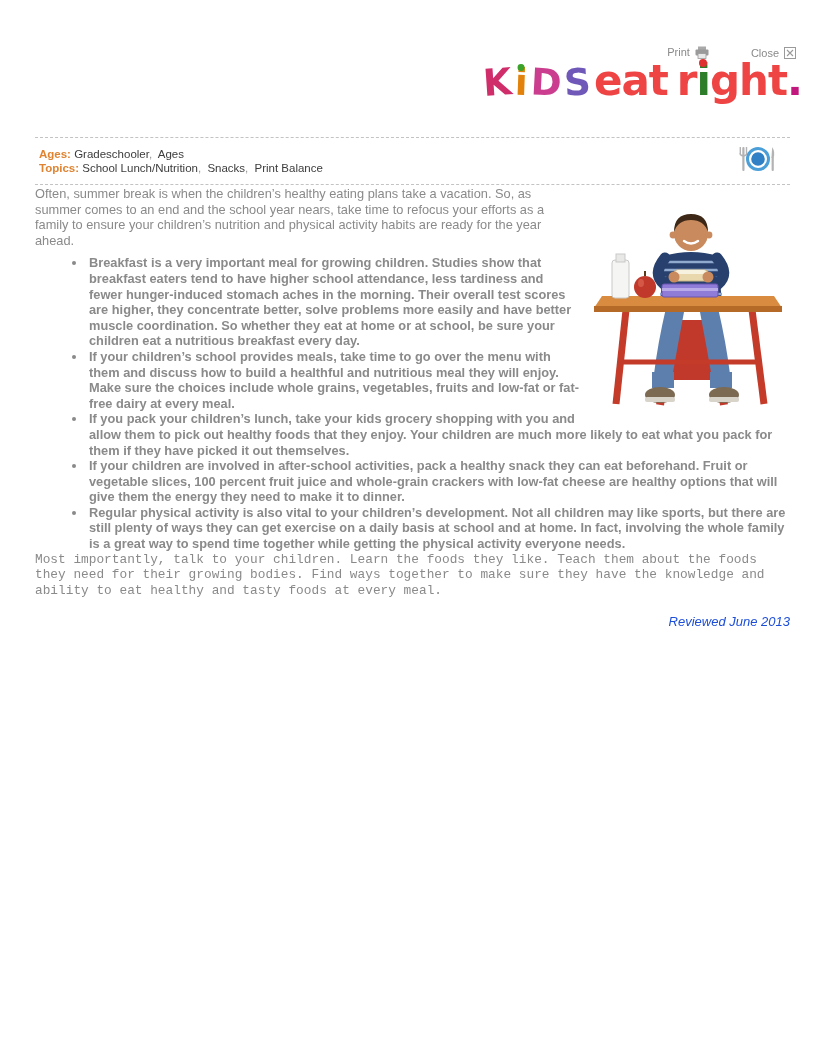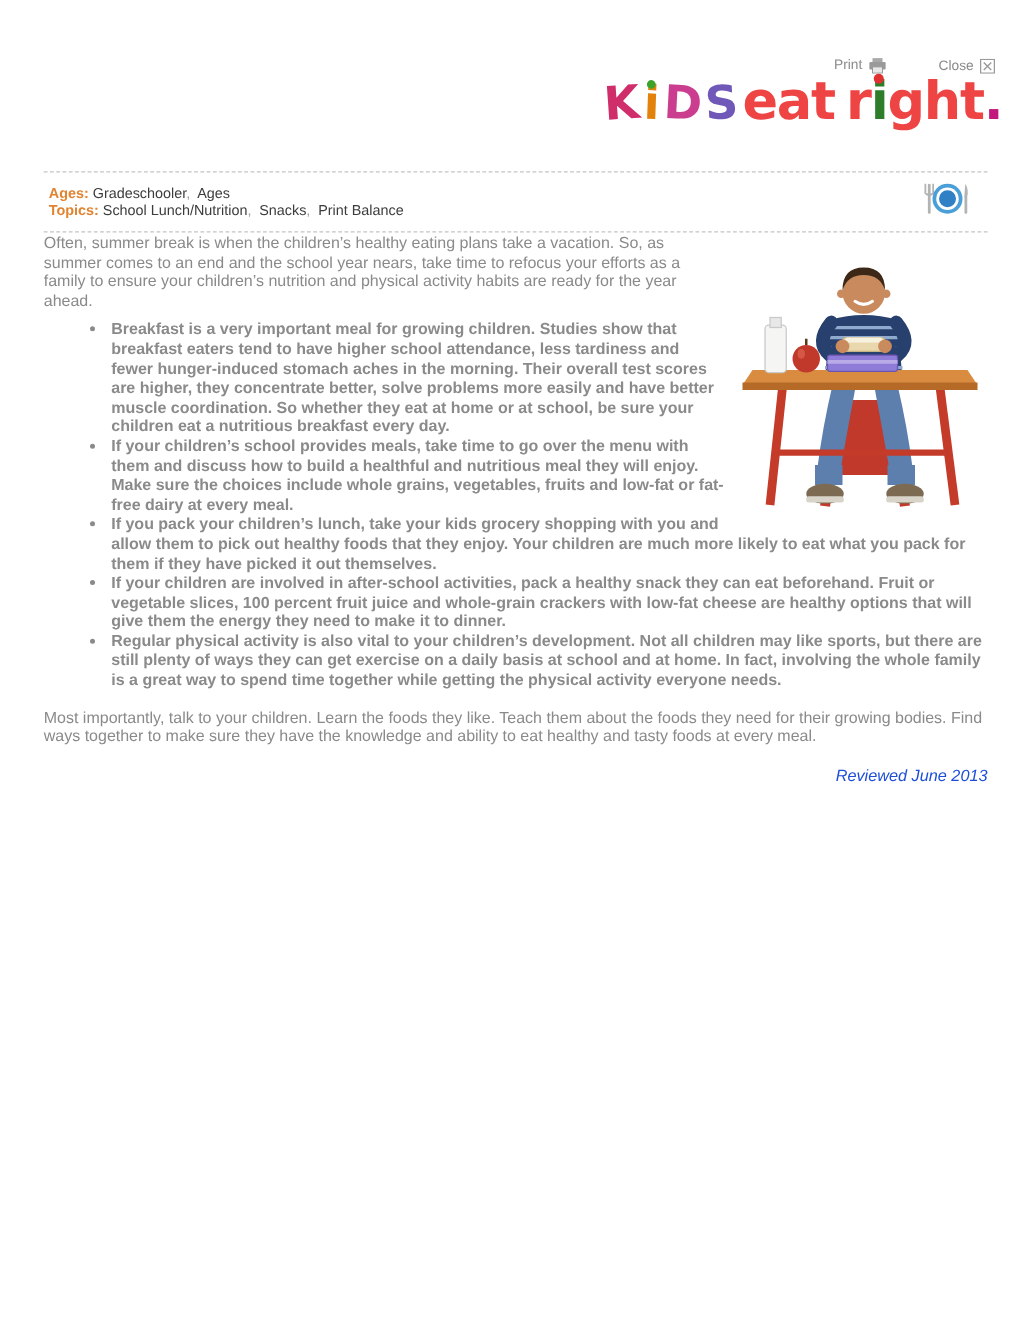--- a/index.html
+++ b/index.html
@@ -67,21 +67,21 @@
     font-size:12.8px; line-height:15.6px; color:#8a8a8a;
   }
   .photo {
     float:right; width:198px; height:218px;
     margin:6px 0 12px 12px;
     background:#ffffff;
   }
   .article p.intro { margin-bottom:6px; }
   .article ul { margin:7px 0 0 0; padding-left:52px; list-style:disc outside;font-weight:bold; }
   .article ul li { padding-left:2px; margin:0; }
-  .article p.closing { margin-top:14px; clear:none; }
+  .article p.closing { clear:none;font-family:Liberation Mono, monospace; }
   .reviewed {
     text-align:right; font-style:italic; color:#1d4ed8;
     font-size:13px; margin-top:16px;
   }
 </style>
 </head>
 <body>
 
 <div class="page">
 

